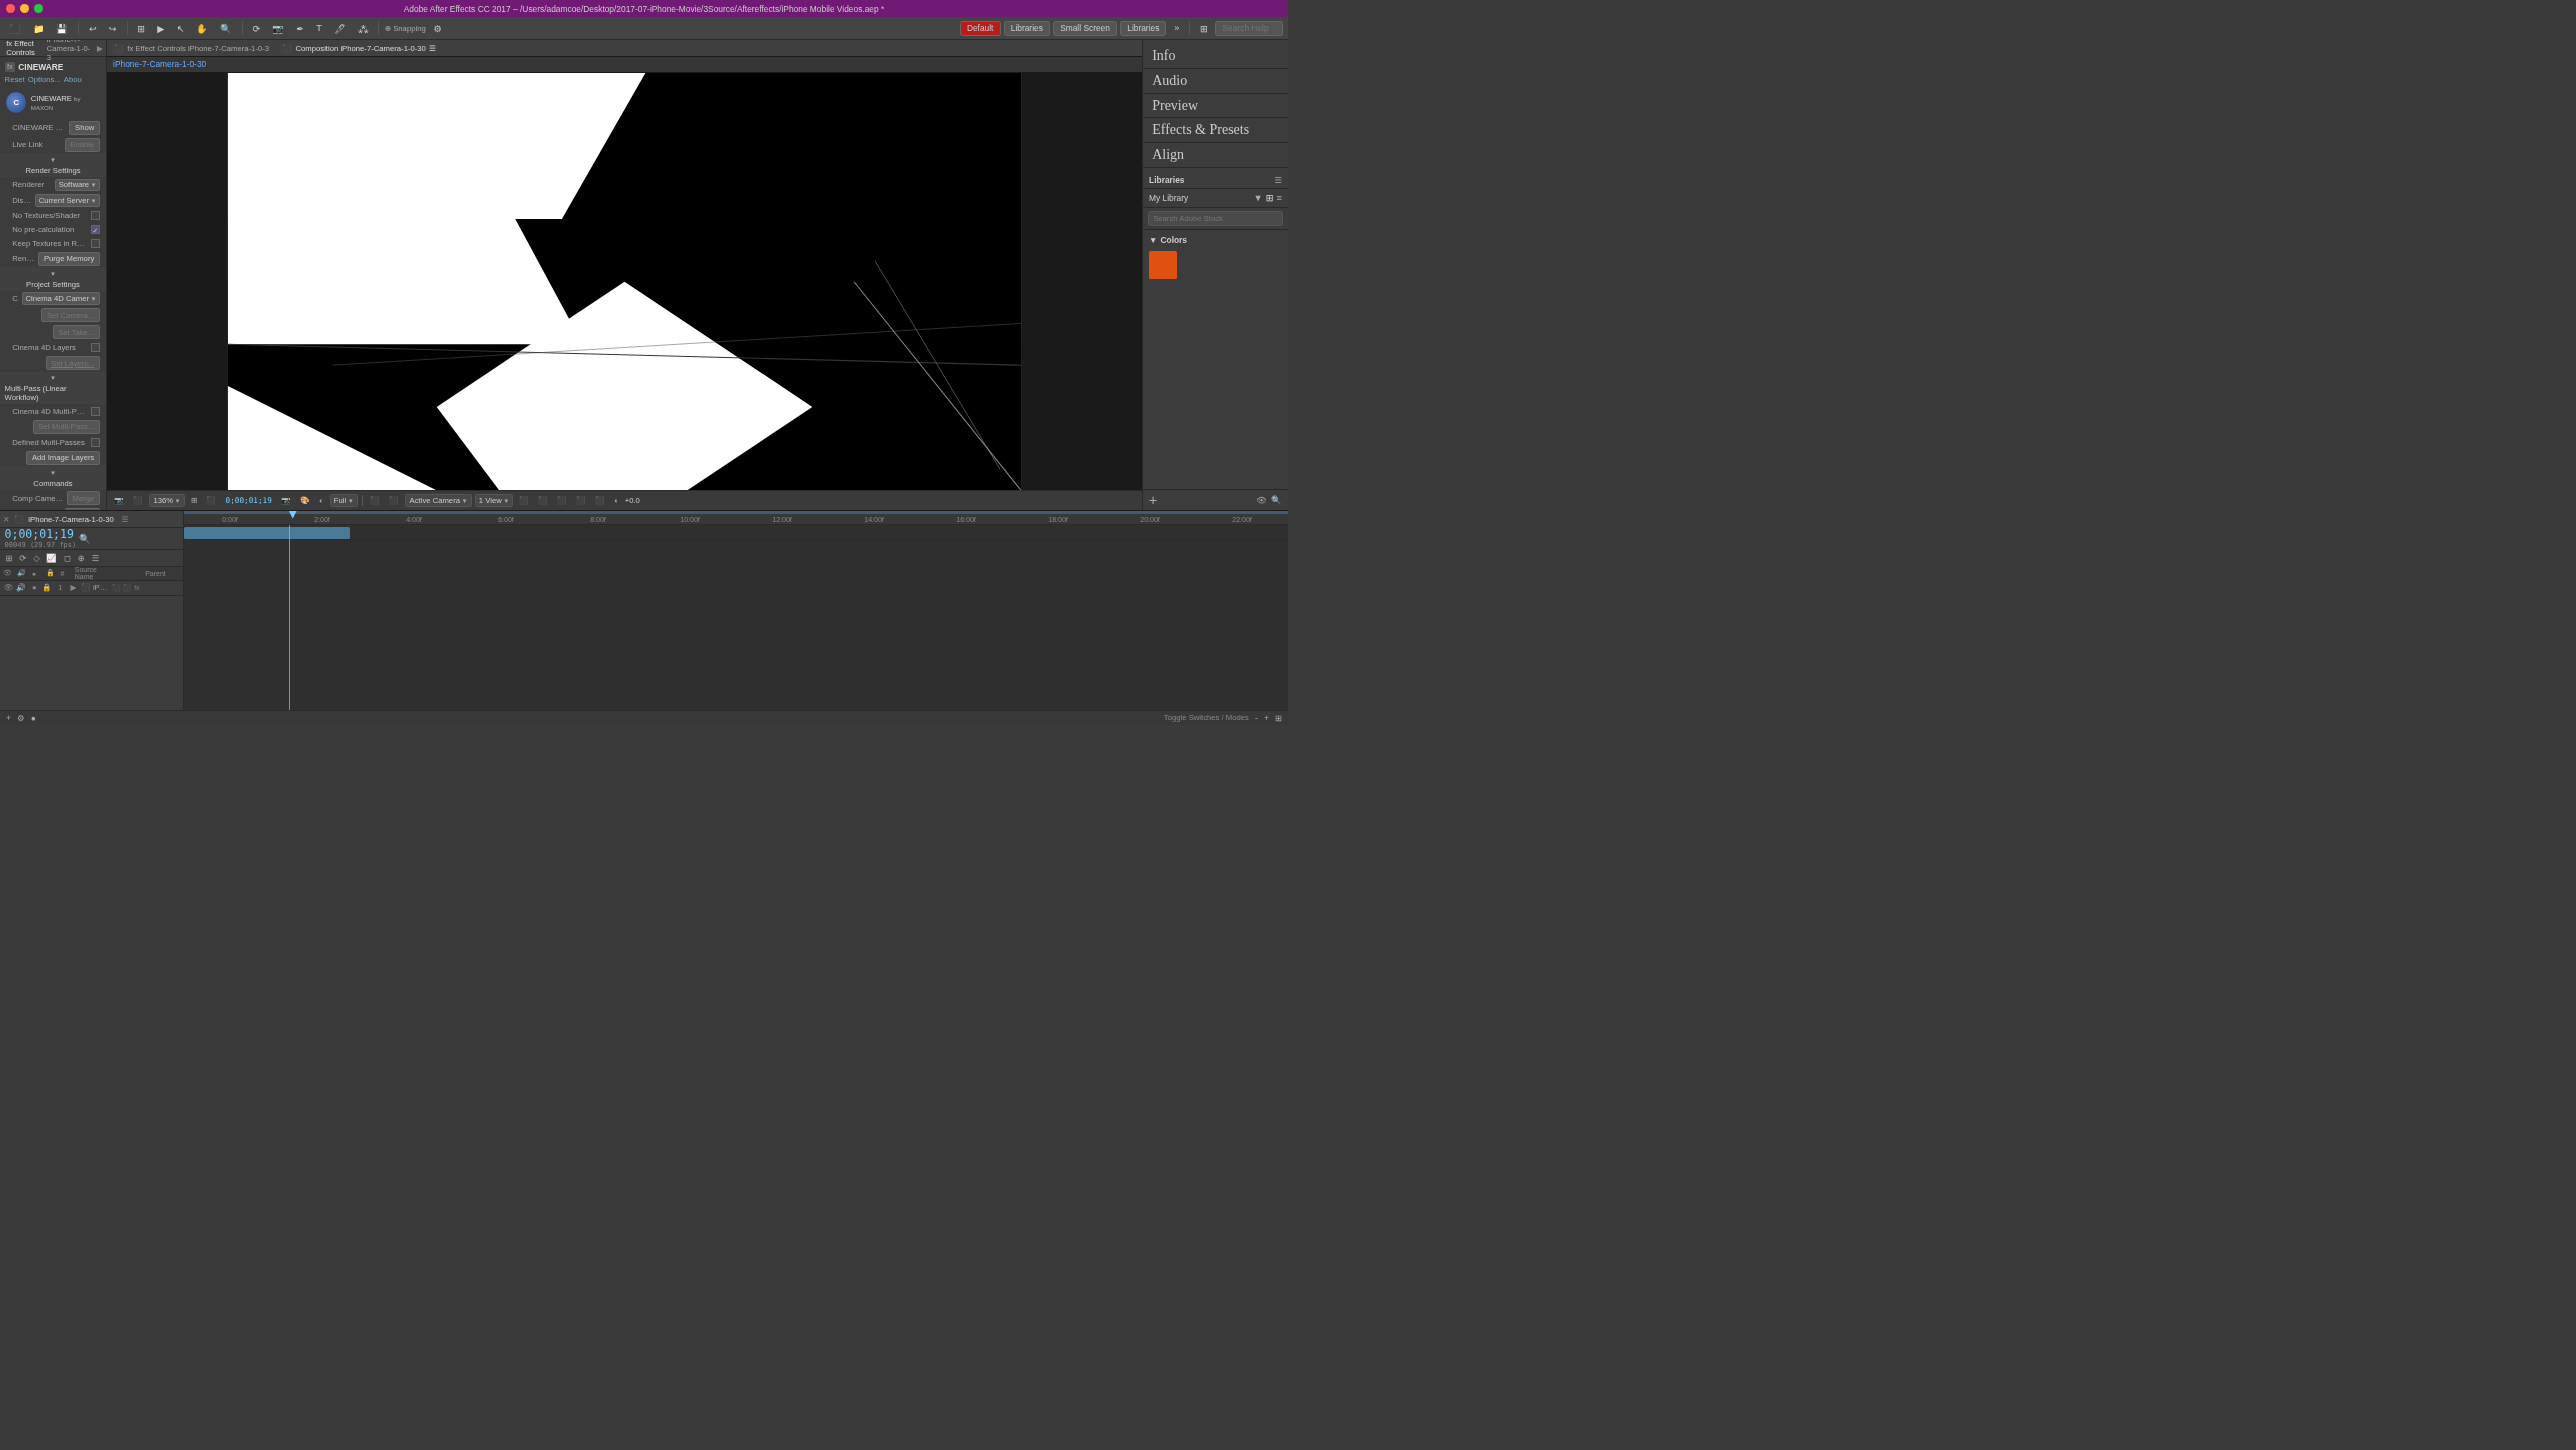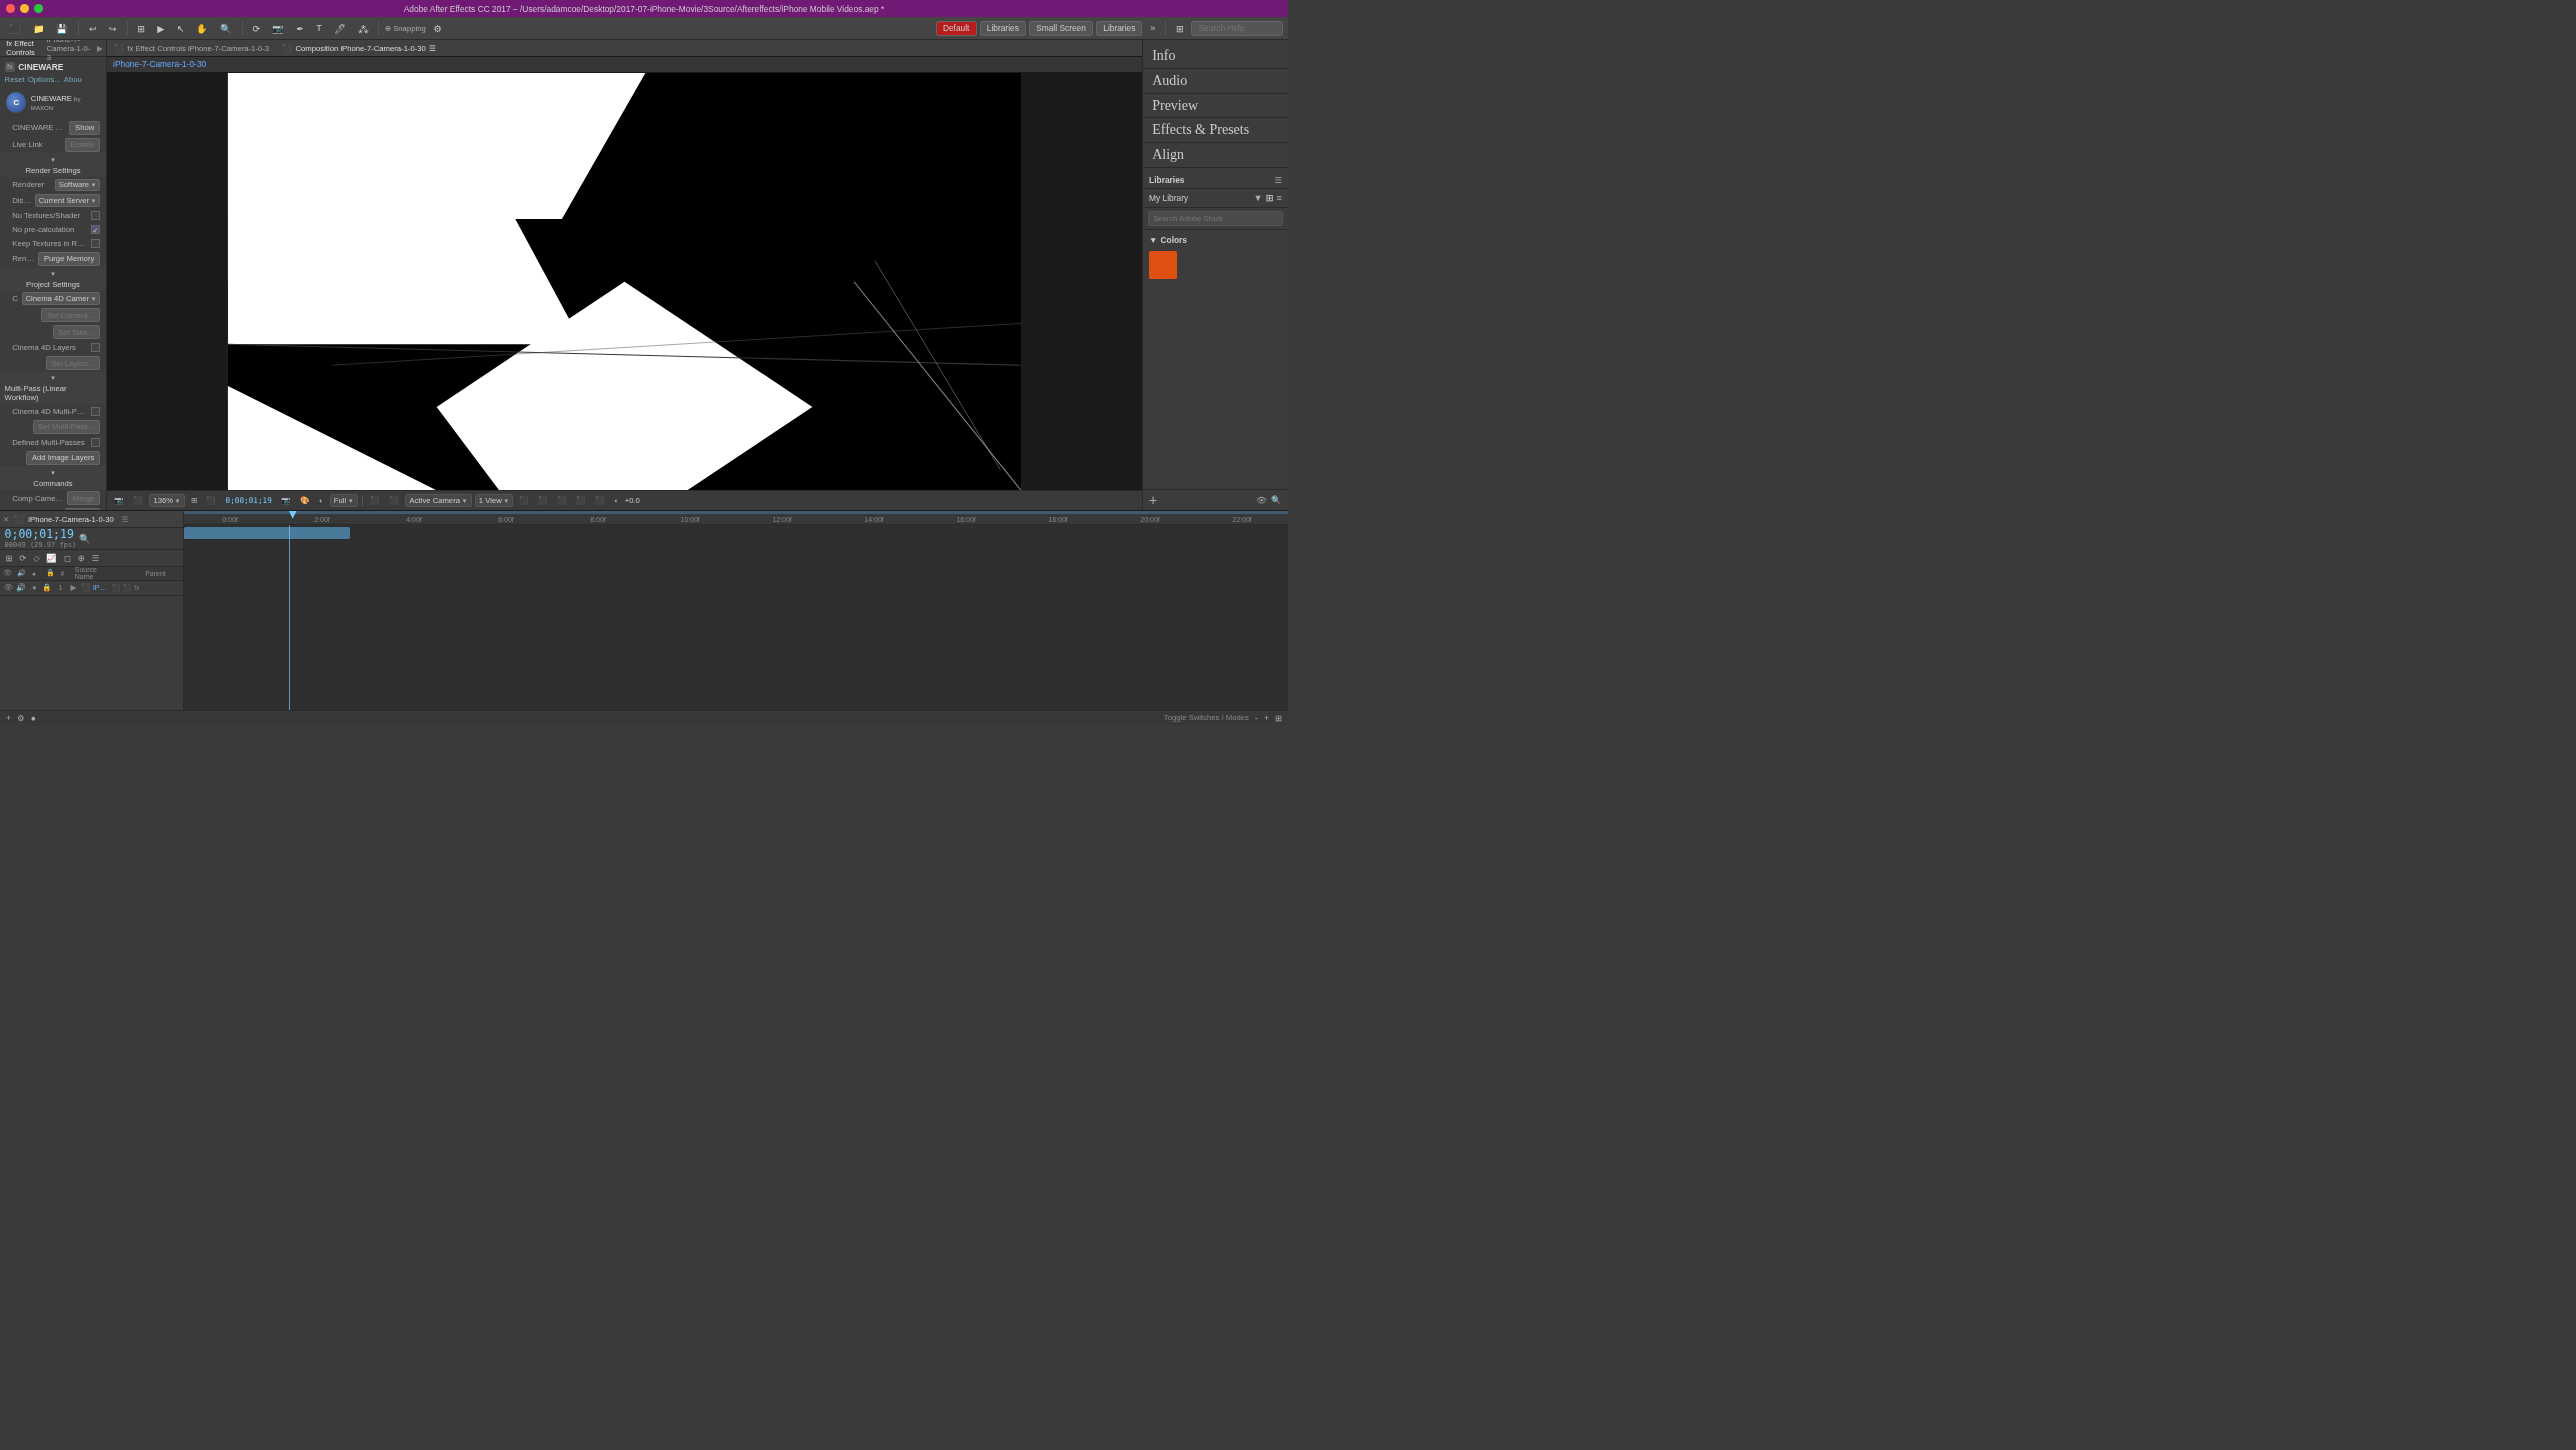--- a/index.html
+++ b/index.html
@@ -78,21 +78,21 @@
       cursor: pointer;
     }
     .workspace-btn.active { background: #b91c1c; margin-left: 33px; }
     .search-bar {
       background: #555;
       border: 0.8px solid #666;
       color: #ccc;
       font-size: 8.4px;
       padding: 1.5px 6.1px;
       border-radius: 2.3px;
-      width: 92px;
+      width: 68px;
     }
 
     
     #main-area {
       display: flex;
       flex: 1;
       overflow: hidden;
     }
 
     
@@ -843,21 +843,21 @@
       <div class="prop-row">
         <button class="action-btn" style="color:#777;margin-left:auto;">Set Take...</button>
       </div>
 
       <div class="prop-row">
         <span class="prop-label">Cinema 4D Layers</span>
         <div class="checkbox"></div>
       </div>
 
       <div class="prop-row">
-        <button class="action-btn" style="color:#777;margin-left:auto;">Set Layers...</button>
+        <button class="action-btn" style="color:#777;margin-left:auto;text-decoration:underline;">Set Layers...</button>
       </div>
 
       <div class="section-header">
         <span class="triangle-down">▼</span>
         <span>Multi-Pass (Linear Workflow)</span>
       </div>
 
       <div class="prop-row">
         <span class="prop-label">Cinema 4D Multi-Pass</span>
         <div class="checkbox"></div>

